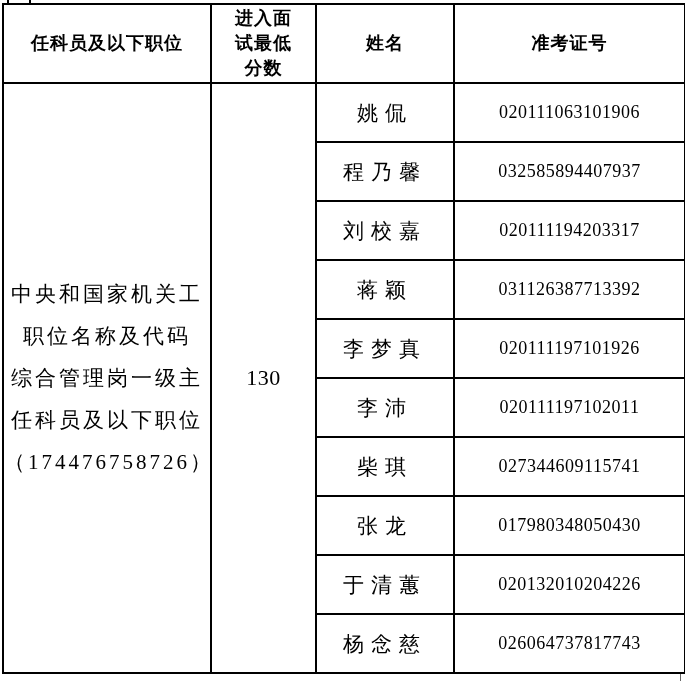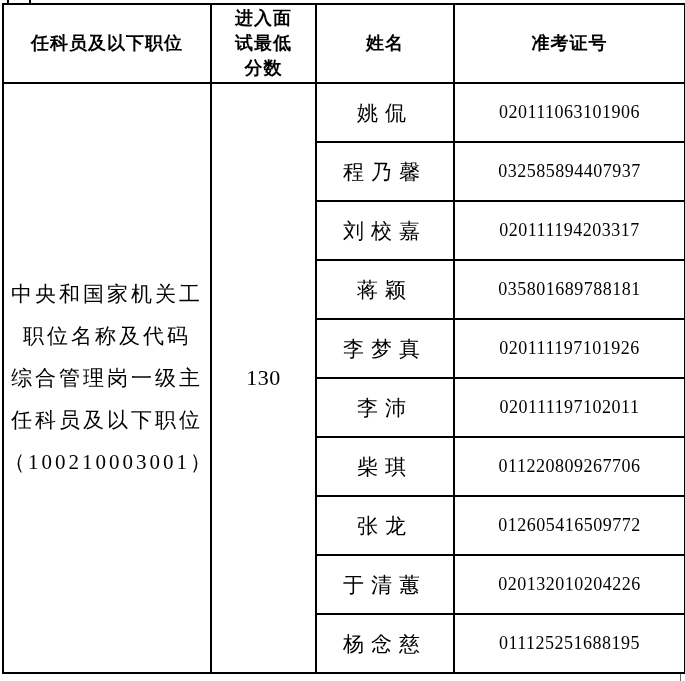--- a/index.html
+++ b/index.html
@@ -99,66 +99,66 @@
       <th>姓名</th>
       <th>准考证号</th>
     </tr>
 
     <tr class="data-row">
       <td class="position-cell" rowspan="10">
         <div class="pos-line">中央和国家机关工</div>
         <div class="pos-line">职位名称及代码</div>
         <div class="pos-line">综合管理岗一级主</div>
         <div class="pos-line">任科员及以下职位</div>
-        <div class="pos-line">（100210003001）</div>
+        <div class="pos-line">（174476758726）</div>
       </td>
       <td class="score-cell" rowspan="10">130</td>
       <td class="name-cell">姚侃</td>
       <td class="ticket-cell">020111063101906</td>
     </tr>
 
     <tr class="data-row">
       <td class="name-cell">程乃馨</td>
       <td class="ticket-cell">032585894407937</td>
     </tr>
 
     <tr class="data-row">
       <td class="name-cell">刘校嘉</td>
       <td class="ticket-cell">020111194203317</td>
     </tr>
 
     <tr class="data-row">
       <td class="name-cell">蒋颖</td>
-      <td class="ticket-cell">035801689788181</td>
+      <td class="ticket-cell">031126387713392</td>
     </tr>
 
     <tr class="data-row">
       <td class="name-cell">李梦真</td>
       <td class="ticket-cell">020111197101926</td>
     </tr>
 
     <tr class="data-row">
       <td class="name-cell">李沛</td>
       <td class="ticket-cell">020111197102011</td>
     </tr>
 
     <tr class="data-row">
       <td class="name-cell">柴琪</td>
-      <td class="ticket-cell">011220809267706</td>
+      <td class="ticket-cell">027344609115741</td>
     </tr>
 
     <tr class="data-row">
       <td class="name-cell">张龙</td>
-      <td class="ticket-cell">012605416509772</td>
+      <td class="ticket-cell">017980348050430</td>
     </tr>
 
     <tr class="data-row">
       <td class="name-cell">于清蕙</td>
       <td class="ticket-cell">020132010204226</td>
     </tr>
 
     <tr class="data-row">
       <td class="name-cell">杨念慈</td>
-      <td class="ticket-cell">011125251688195</td>
+      <td class="ticket-cell">026064737817743</td>
     </tr>
   </tbody>
     </table>
 </div>
 
 </body></html>

